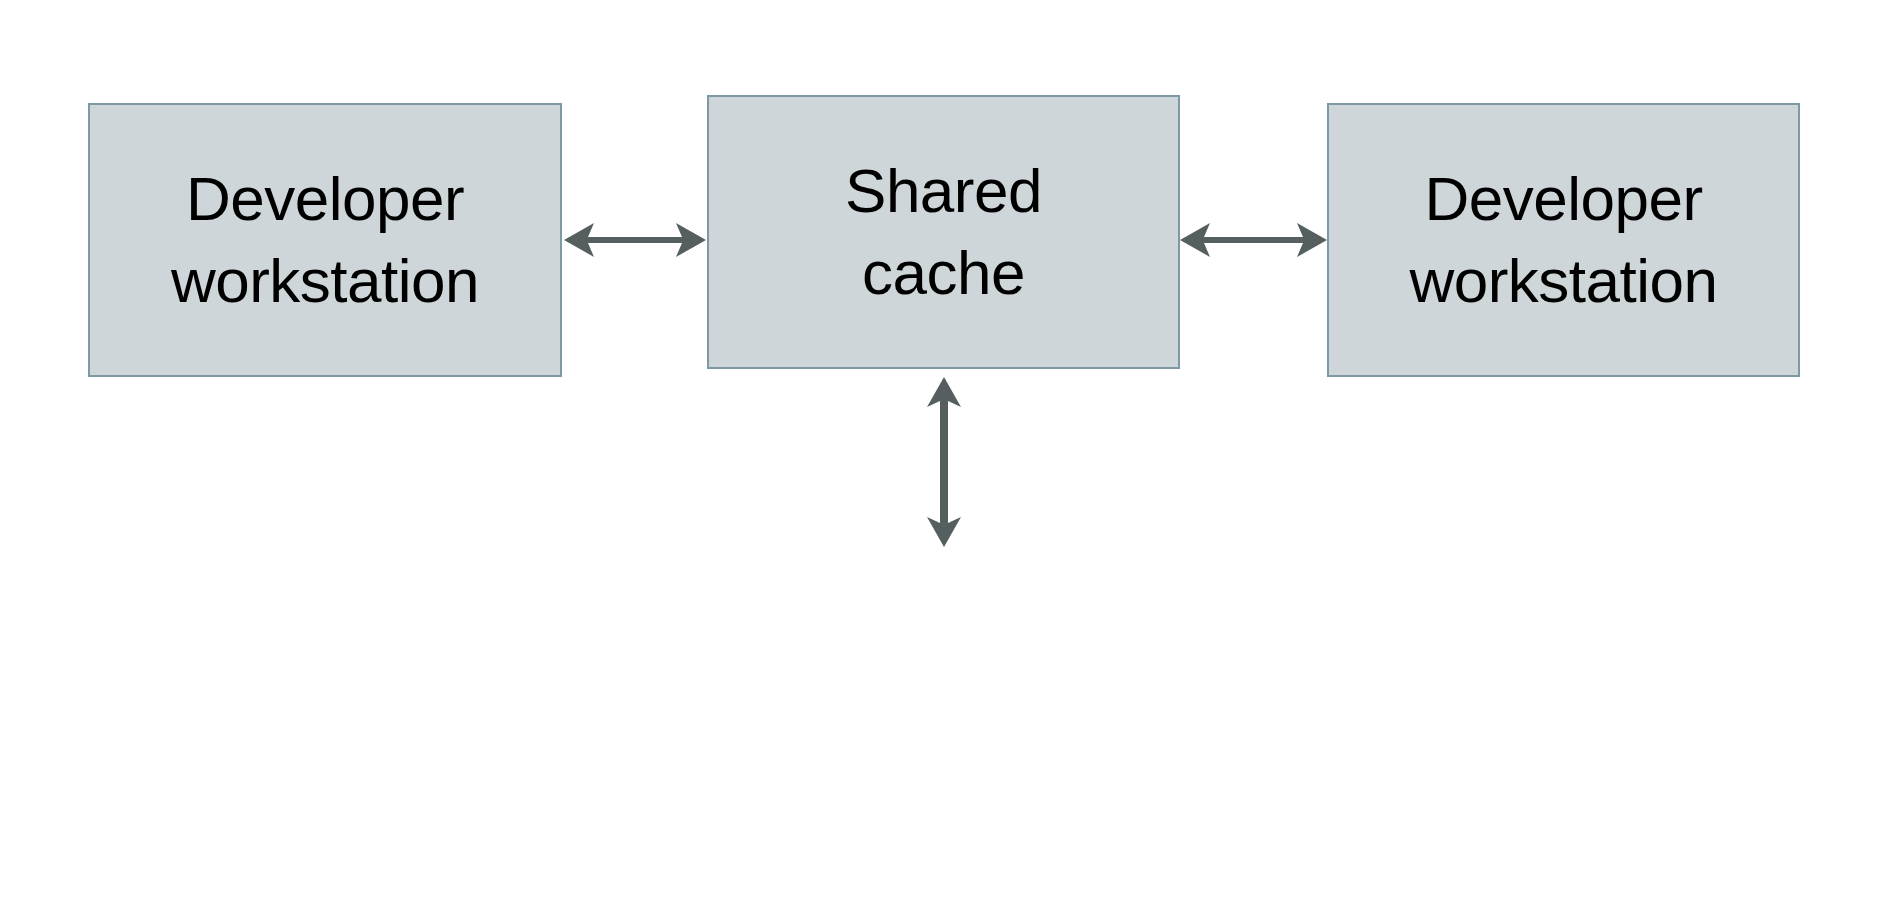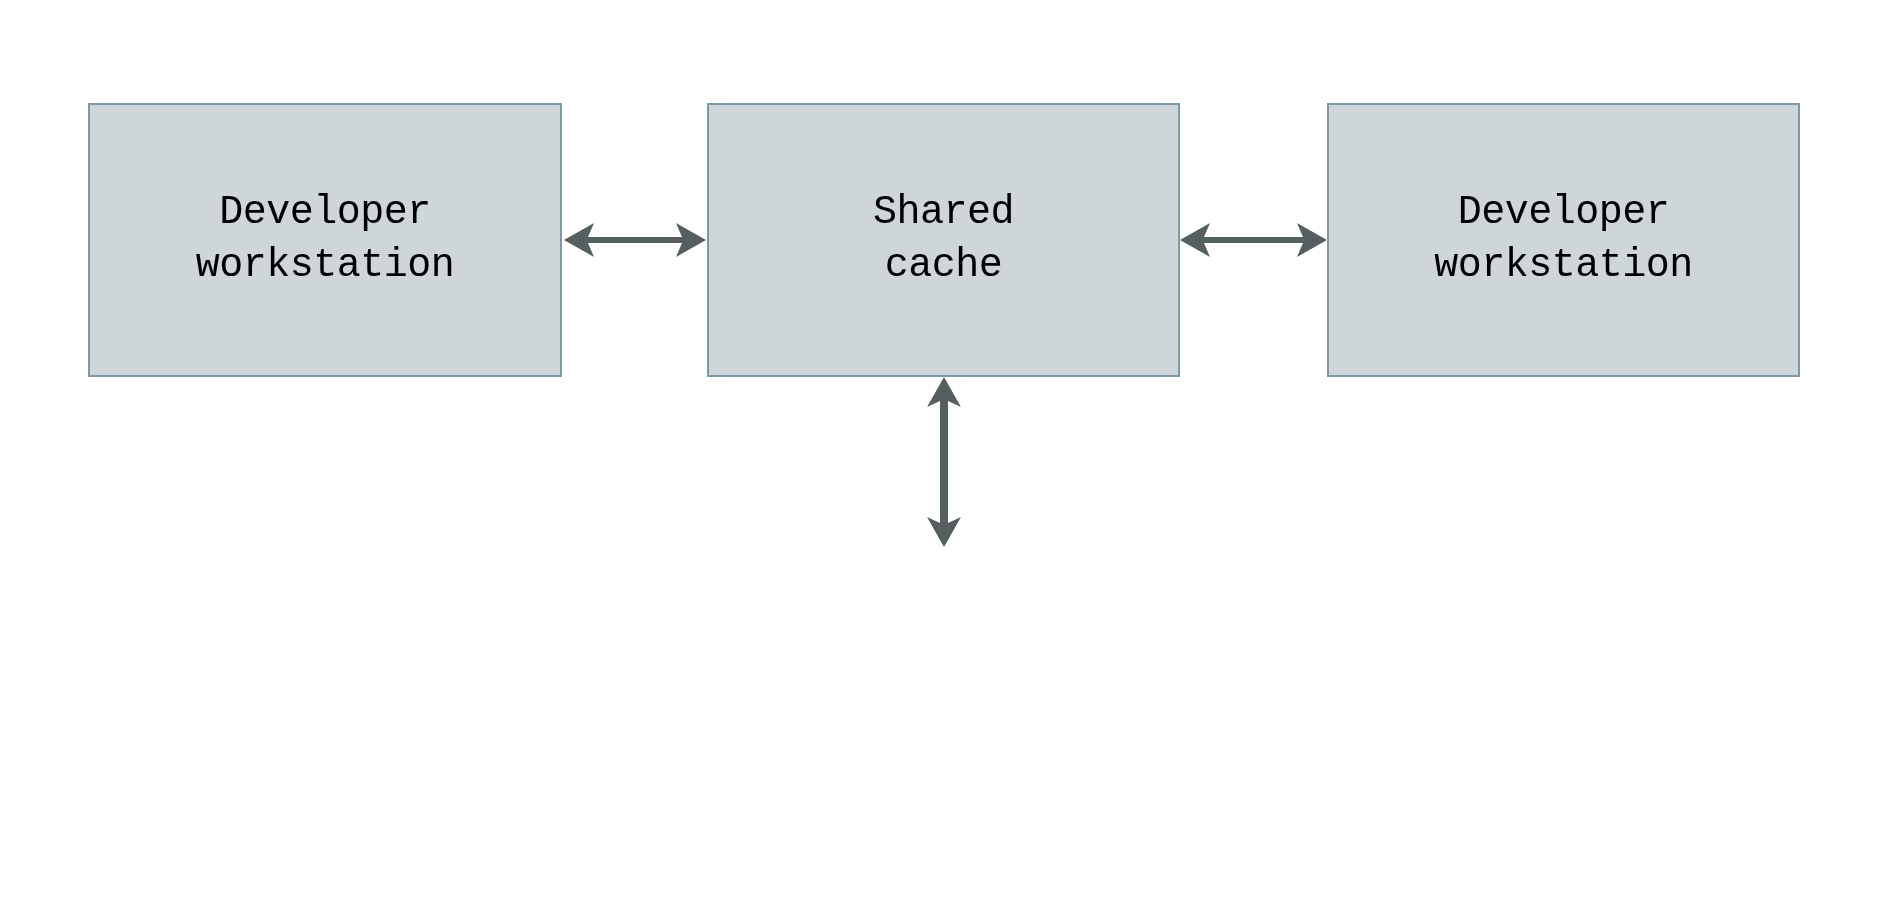--- a/index.html
+++ b/index.html
@@ -22,32 +22,32 @@
     position: absolute;
     box-sizing: border-box;
     background: #ced6da;
     border: 2px solid #7d99a6;
     display: flex;
     align-items: center;
     justify-content: center;
     text-align: center;
   }
   .node-label {
-    font-family: Liberation Mono, monospace;
-    font-size: 40px;
+    font-family: Liberation Sans, sans-serif;
+    font-size: 62px;
     line-height: 1.32;
     color: #000000;
     letter-spacing: -0.5px;
     white-space: pre-line;
     padding: 0 10px;
     font-weight: 400;
   }
   
   #node-dev-left  { left: 88px;   top: 103px; width: 474px; height: 274px; }
-  #node-cache     { left: 707px;  top: 103px; width: 473px; height: 274px; }
+  #node-cache     { left: 707px;  top: 95px; width: 473px; height: 274px; }
   #node-dev-right { left: 1327px; top: 103px; width: 473px; height: 274px; }
   #node-ci        { left: 707px;  top: 546px; width: 474px; height: 275px; }
 
   .edge {
     position: absolute;
   }
   #edge-left-cache  { left: 560px;  top: 215px; width: 150px; height: 50px; }
   #edge-cache-right { left: 1176px; top: 215px; width: 155px; height: 50px; }
   #edge-cache-ci    { left: 918px;  top: 374px; width: 52px;  height: 176px; }
   .edge svg { display: block; width: 100%; height: 100%; }

